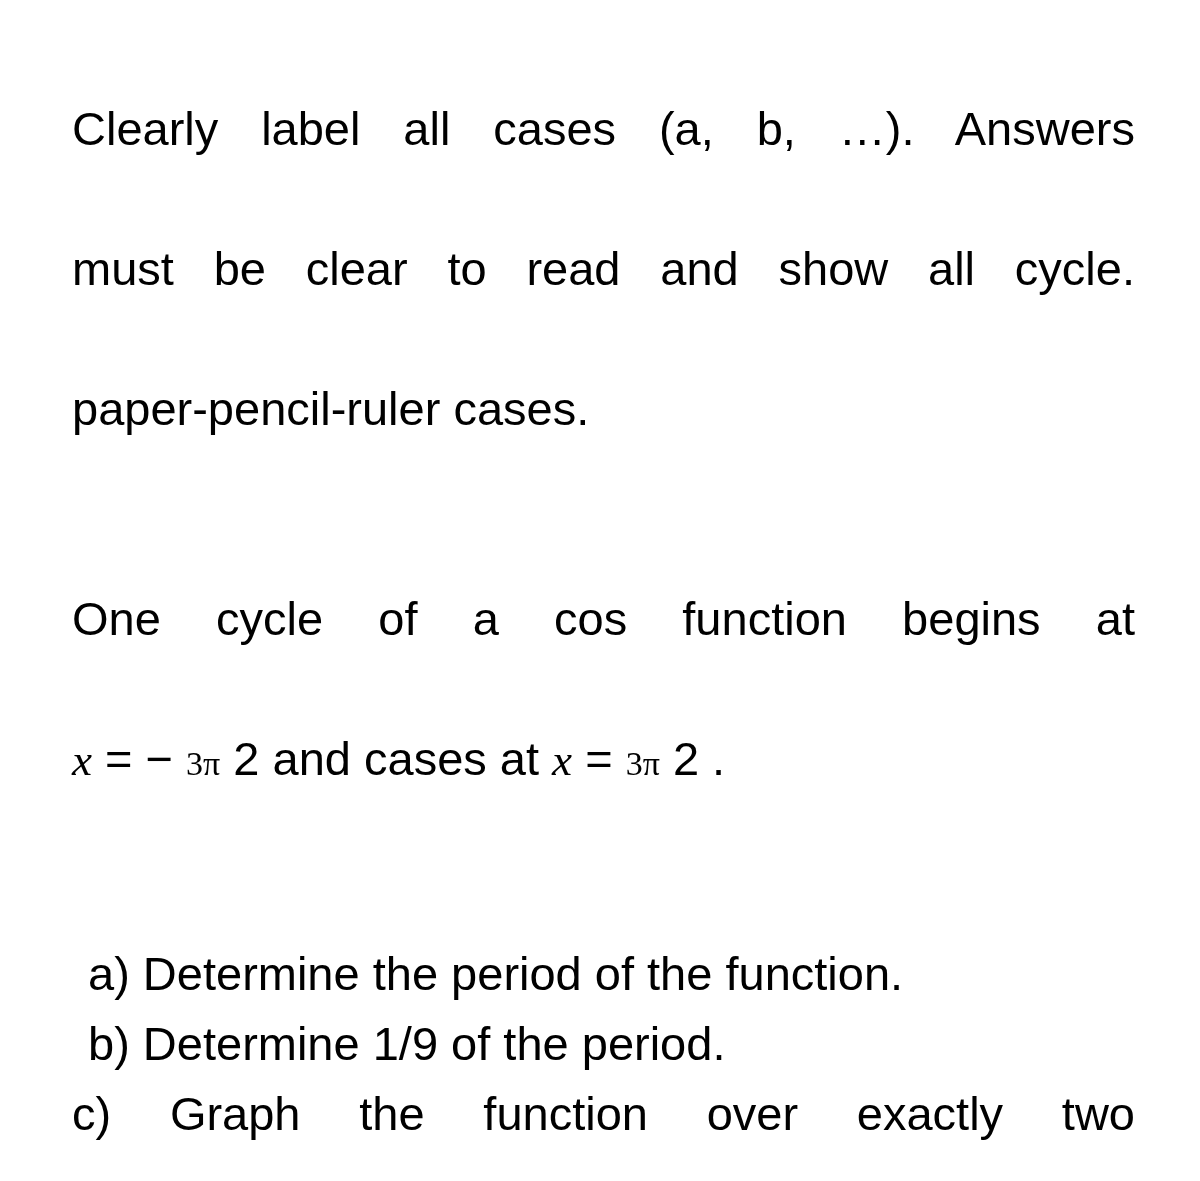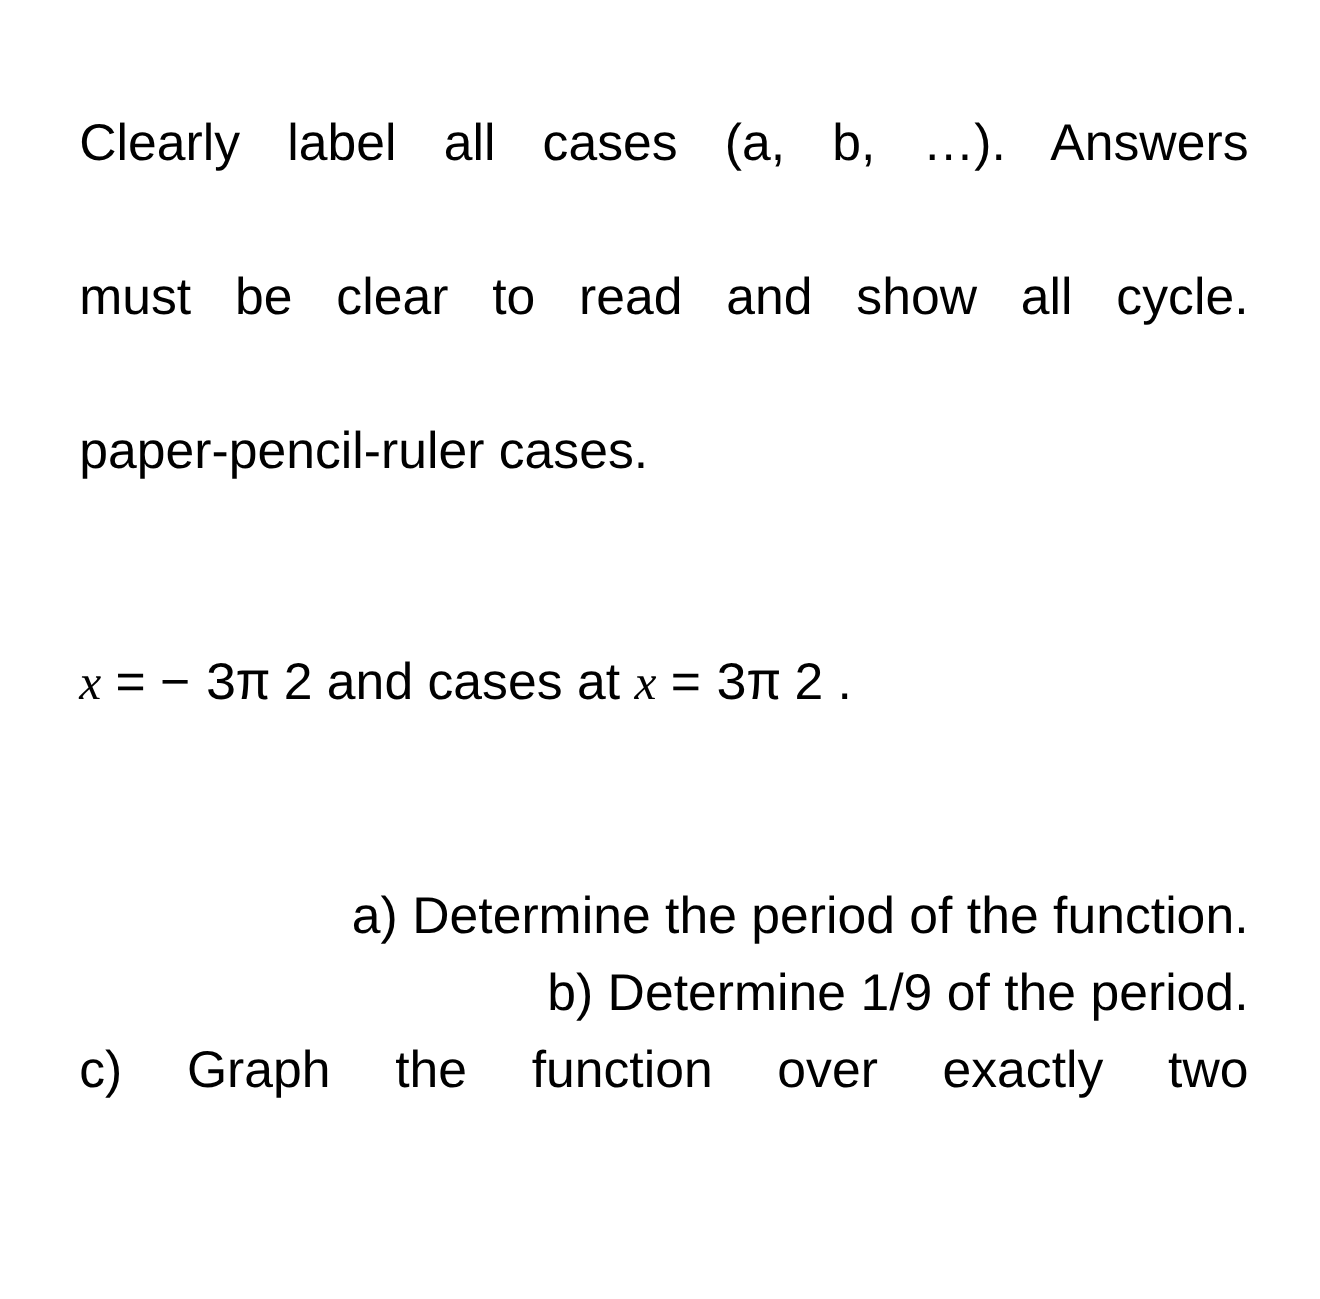--- a/index.html
+++ b/index.html
@@ -60,21 +60,20 @@
 
   .gap-1 { height: 140px; }
   .gap-2 { height: 140px; }
 
   
   .list-line {
     font-size: 47px;
     line-height: 70px;
     margin: 0;
     white-space: nowrap;
-    text-align: right;
   }
   .list-line.indented {
     padding-left: 16px;
   }
 
   .list-line.wrapped {
     white-space: normal;
     text-align: justify;
     text-justify: inter-word;
     padding-left: 0;
@@ -86,23 +85,23 @@
     height: 0;
   }
 
   
   .mathvar {
     font-family: "Liberation Serif", "DejaVu Serif", serif;
     font-style: italic;
     font-size: 45px;
   }
   .mathpi {
-    font-family: Liberation Mono, monospace;
+    font-family: Liberation Serif, serif;
     font-style: normal;
-    font-size: 49px;
+    font-size: 34px;
   }
   .mathnum {
     font-family: "Liberation Sans", sans-serif;
     font-size: 47px;
   }
   .mathop {
     font-family: "Liberation Sans", sans-serif;
     font-size: 47px;
   }
 </style>
@@ -114,20 +113,21 @@
 
     <div class="block">
       <p>Clearly label all cases (a, b, …). Answers</p>
       <p>must be clear to read and show all cycle.</p>
       <p class="last">paper-pencil-ruler cases.</p>
     </div>
 
     <div class="gap-1"></div>
 
     <div class="block">
+      <p>One cycle of a cos function begins at</p>
       <p class="last"><span class="mathvar">x</span> <span class="mathop">=</span> <span class="mathop">−</span> <span class="mathpi">3π</span> <span class="mathnum">2</span> <span>and cases at</span> <span class="mathvar">x</span> <span class="mathop">=</span> <span class="mathpi">3π</span> <span class="mathnum">2</span> <span>.</span></p>
     </div>
 
     <div class="gap-2"></div>
 
     <div>
       <div class="list-line indented">a) Determine the period of the function.</div>
       <div class="list-line indented">b) Determine 1/9 of the period.</div>
       <div class="list-line wrapped">c) Graph the function over exactly two</div>
 

